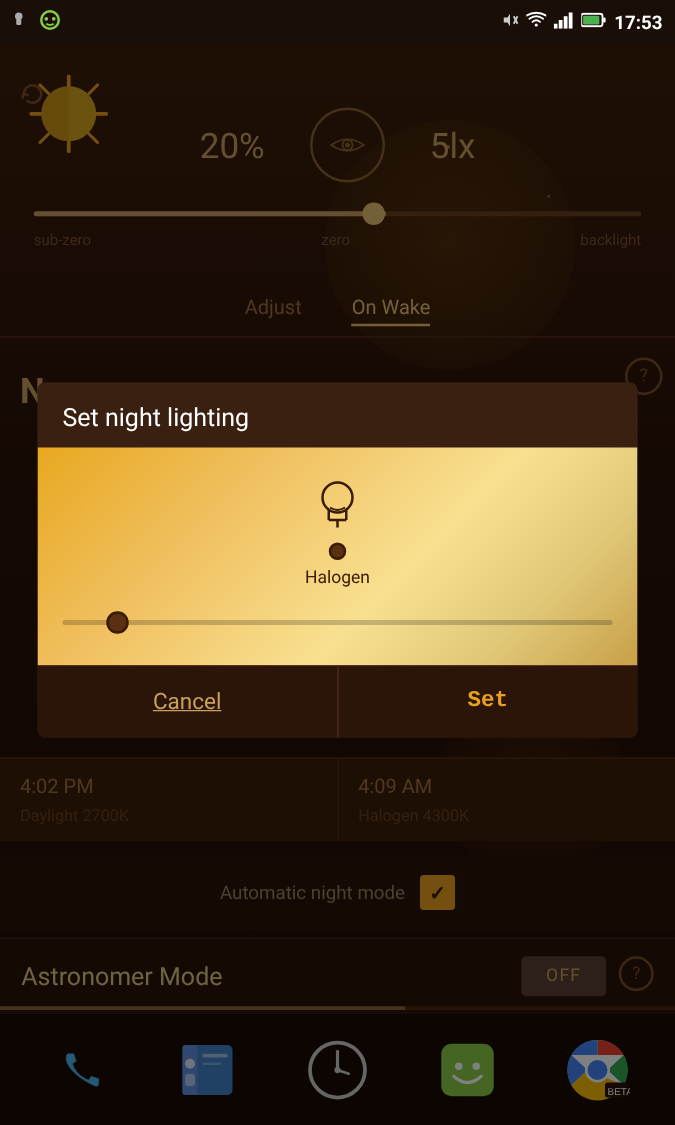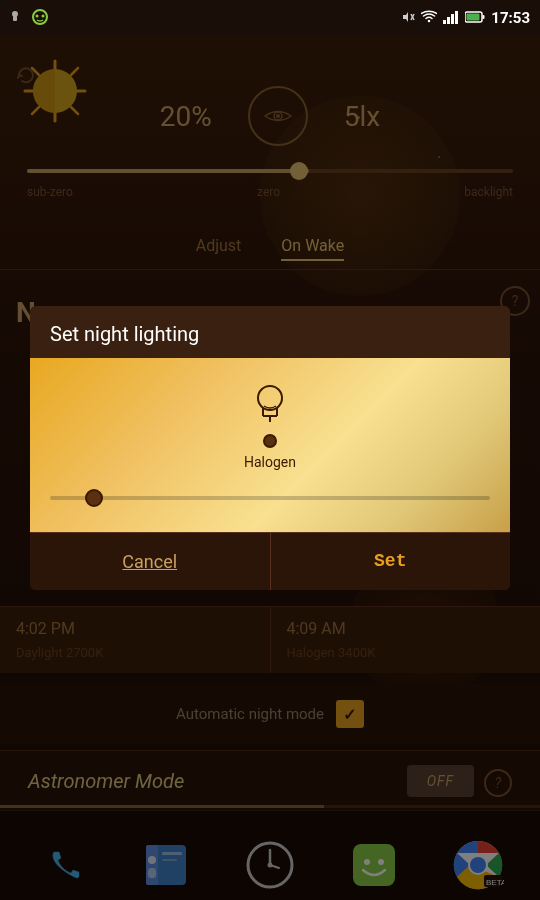--- a/index.html
+++ b/index.html
@@ -334,33 +334,32 @@
       justify-content: center;
       color: #3a1a00;
       font-size: 16px;
       font-weight: bold;
     }
 
     
     .astronomer-row {
       display: flex;
       align-items: center;
-      padding: 14px 28px;
+      padding: 14px 17px;
       background: #2a1208;
       border-top: 1px solid #4a2810;
       justify-content: space-between;
-      font-style: italic;
     }
     .astronomer-label {
       color: #e0c880;
       font-size: 20px;
     }
     .astronomer-right {
       display: flex;
-      align-items: flex-end;
+      align-items: flex-start;
       gap: 10px;
     }
     .toggle-off {
       background: #5a4030;
       border-radius: 4px;
       padding: 8px 20px;
       color: #c8a060;
       font-size: 14px;
       letter-spacing: 1px;
     }
@@ -379,21 +378,21 @@
     
     .nav-bar {
       position: absolute;
       bottom: 0;
       left: 0;
       right: 0;
       height: 90px;
       background: #1a0a04;
       border-top: 1px solid #3a2010;
       display: flex;
-      align-items: flex-end;
+      align-items: center;
       justify-content: space-around;
       padding: 0 10px;
     }
     .nav-item {
       display: flex;
       flex-direction: column;
       align-items: center;
       justify-content: center;
       width: 80px;
       height: 70px;
@@ -618,21 +617,21 @@
     </div>
   </div>
 
   <div class="time-cards" style="position:absolute;top:570px;left:0;right:0;">
     <div class="time-card">
       <span class="time-value">4:02 PM</span>
       <span class="time-label">Daylight 2700K</span>
     </div>
     <div class="time-card">
       <span class="time-value">4:09 AM</span>
-      <span class="time-label">Halogen 3400K</span>
+      <span class="time-label">Halogen 4300K</span>
     </div>
   </div>
 
   <div class="auto-night-row" style="position:absolute;top:648px;left:0;right:0;">
     <span class="auto-night-label">Automatic night mode</span>
     <div class="checkbox-icon">✓</div>
   </div>
 
   <div class="astronomer-row" style="position:absolute;top:714px;left:0;right:0;">
     <span class="astronomer-label">Astronomer Mode</span>

